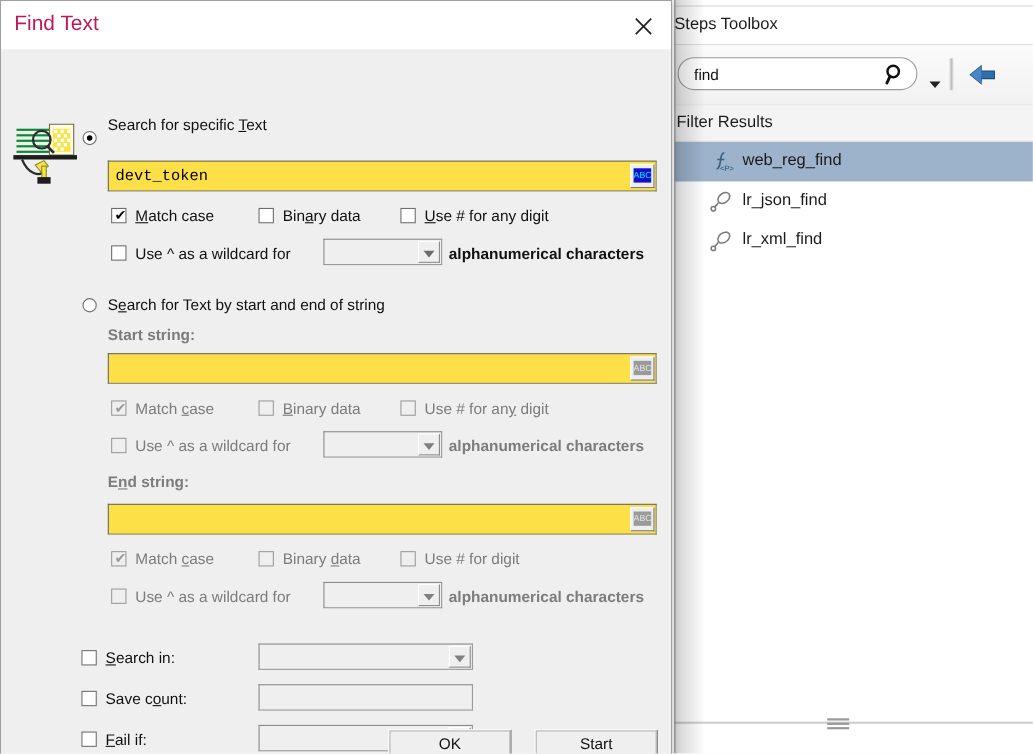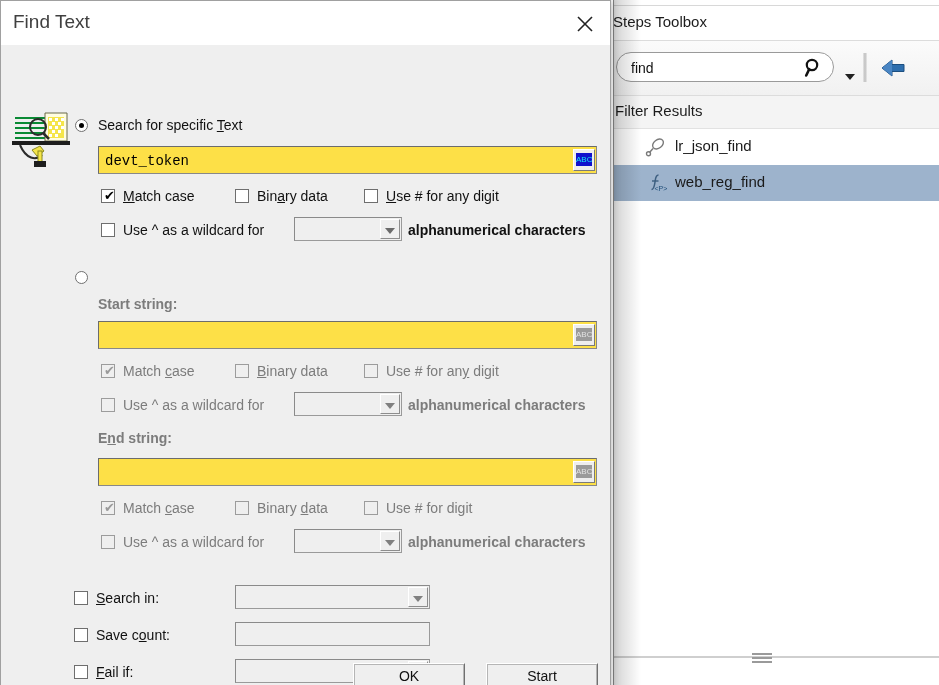--- a/index.html
+++ b/index.html
@@ -56,21 +56,21 @@
 
   .rp-splitter{position:absolute;left:0px;top:653px;width:326px;height:8px;}
   .rp-splitter .bar{position:absolute;left:0;top:3px;width:326px;height:2px;background:#cfcfcf;}
   .rp-splitter .grip{position:absolute;left:139px;top:0px;width:20px;height:9px;}
   .rp-splitter .grip i{position:absolute;left:0;width:20px;height:2px;background:#9a9a9a;}
 
   
   #dialog{position:absolute;left:0px;top:0px;width:611px;height:693px;
       background:#efefef;border:1px solid #a0a0a0;box-sizing:border-box;box-shadow:0 0 8px rgba(0,0,0,.35);}
   .dlg-titlebar{position:absolute;left:0;top:0;width:609px;height:44px;background:#ffffff;}
-  .dlg-title{position:absolute;left:12px;top:10px;font-size:19px;color:#404040;}
+  .dlg-title{position:absolute;left:12px;top:10px;font-size:19px;color:#be185d;}
   .dlg-close{position:absolute;right:10px;top:8px;width:30px;height:28px;cursor:default;}
   .dlg-body{position:absolute;left:0;top:44px;width:609px;height:647px;background:#efefef;}
 
   
   .find-icon{position:absolute;left:11px;top:66px;width:62px;height:58px;}
 
   
   .radio{position:absolute;width:13px;height:13px;border-radius:50%;
       background:#fff;border:1px solid #707070;box-sizing:border-box;}
   .radio.on::after{content:"";position:absolute;left:3px;top:3px;width:5px;height:5px;border-radius:50%;background:#000;}
@@ -161,35 +161,43 @@
         <path d="M14 5 L4 13 L14 21 L14 16.5 L26 16.5 L26 9.5 L14 9.5 Z" fill="#2f6fae" stroke="#1d4f80" stroke-width="1"></path>
         <path d="M14 5 L4 13 L14 21 L14 17 L14 9 Z" fill="#4a86c4"></path>
       </svg>
     </div>
 
     <div class="rp-filterhdr">
       <span>Filter Results</span>
     </div>
 
     <div class="rp-list">
+      <div class="rp-item sel">
+        <svg class="ic" viewBox="0 0 22 22">
+          <path d="M13.5 3 C10.5 3 10.5 7 10 10 C9.4 14 9 17.5 6.5 17.5" fill="none" stroke="#3d5f80" stroke-width="1.5"></path>
+          <line x1="7" y1="9" x2="13.5" y2="9" stroke="#3d5f80" stroke-width="1.4"></line>
+          <text x="9.5" y="19" font-family="Liberation Sans, sans-serif" font-size="7" fill="#1f4e79">&lt;P&gt;</text>
+        </svg>
+        <span class="lb">web_reg_find</span>
+      </div>
       <div class="rp-item">
         <svg class="ic" viewBox="0 0 22 22">
           <ellipse cx="13" cy="8" rx="6" ry="4.2" fill="none" stroke="#7a7a7a" stroke-width="1.4" transform="rotate(-38 13 8)"></ellipse>
           <line x1="8" y1="12.5" x2="4.5" y2="16.5" stroke="#7a7a7a" stroke-width="1.5"></line>
           <circle cx="3.5" cy="17.8" r="2" fill="none" stroke="#7a7a7a" stroke-width="1.4"></circle>
         </svg>
         <span class="lb">lr_json_find</span>
       </div>
-      <div class="rp-item sel">
+      <div class="rp-item">
         <svg class="ic" viewBox="0 0 22 22">
-          <path d="M13.5 3 C10.5 3 10.5 7 10 10 C9.4 14 9 17.5 6.5 17.5" fill="none" stroke="#3d5f80" stroke-width="1.5"></path>
-          <line x1="7" y1="9" x2="13.5" y2="9" stroke="#3d5f80" stroke-width="1.4"></line>
-          <text x="9.5" y="19" font-family="Liberation Sans, sans-serif" font-size="7" fill="#1f4e79">&lt;P&gt;</text>
+          <ellipse cx="13" cy="8" rx="6" ry="4.2" fill="none" stroke="#7a7a7a" stroke-width="1.4" transform="rotate(-38 13 8)"></ellipse>
+          <line x1="8" y1="12.5" x2="4.5" y2="16.5" stroke="#7a7a7a" stroke-width="1.5"></line>
+          <circle cx="3.5" cy="17.8" r="2" fill="none" stroke="#7a7a7a" stroke-width="1.4"></circle>
         </svg>
-        <span class="lb">web_reg_find</span>
+        <span class="lb">lr_xml_find</span>
       </div>
     </div>
 
     <div class="rp-body"></div>
 
     <div class="rp-splitter">
       <div class="bar"></div>
       <div class="grip">
         <i style="top:0px;"></i>
           <i style="top:4px;"></i>
@@ -243,21 +251,21 @@
       <circle cx="26" cy="16" r="8" fill="none" stroke="#2b2b2b" stroke-width="2"></circle>
       <line x1="31" y1="22" x2="37" y2="28" stroke="#2b2b2b" stroke-width="2.5"></line>
       <rect x="0" y="30" width="58" height="4" fill="#1d1d1d"></rect>
       <path d="M8 34 C14 48 24 50 30 44" fill="none" stroke="#2b2b2b" stroke-width="2"></path>
       <path d="M20 39 L28 35 L32 40 L25 45 Z" fill="#f5e54a" stroke="#8a8a20" stroke-width="1"></path>
       <rect x="26" y="40" width="4" height="12" fill="#f5e54a" stroke="#8a8a20" stroke-width="1"></rect>
       <rect x="22" y="50" width="12" height="6" fill="#1d1d1d"></rect>
     </svg>
 
     <div class="radio on" style="left:74px;top:74px;"></div>
-    <div class="radio-lbl" style="left:97px;top:72px;">Search for specific <span class="u">T</span>ext</div>
+    <div class="radio-lbl" style="left:97px;top:60px;">Search for specific <span class="u">T</span>ext</div>
 
     <div class="tbox" style="left:97px;top:101px;width:499px;">
       <input value="devt_token" style="">
     </div>
     <div class="abcbtn" style="left:572px;top:104px;">
       <div class="sq">ABC</div>
     </div>
 
     <div class="cb" style="left:100px;top:144px;">
         <span class="tick">✔</span>
@@ -269,20 +277,21 @@
     <div class="cb-lbl" style="left:385px;top:143px;"><span class="u">U</span>se # for any digit</div>
 
     <div class="cb" style="left:100px;top:178px;"></div>
     <div class="cb-lbl" style="left:122px;top:177px;">Use ^ as a wildcard for</div>
     <div class="combo en" style="left:293px;top:172px;width:108px;">
       <div class="btn"></div>
     </div>
     <div class="label" style="left:407px;top:177px;">alphanumerical characters</div>
 
     <div class="radio" style="left:74px;top:226px;"></div>
+    <div class="radio-lbl" style="left:97px;top:224px;">S<span class="u">e</span>arch for Text by start and end of string</div>
 
     <div class="label dim" style="left:97px;top:251px;">Start string:</div>
     <div class="tbox" style="left:97px;top:276px;width:499px;">
       <input disabled="" value="" style="">
     </div>
     <div class="abcbtn dis" style="left:572px;top:279px;">
       <div class="sq">ABC</div>
     </div>
 
     <div class="cb dis" style="left:100px;top:319px;">

